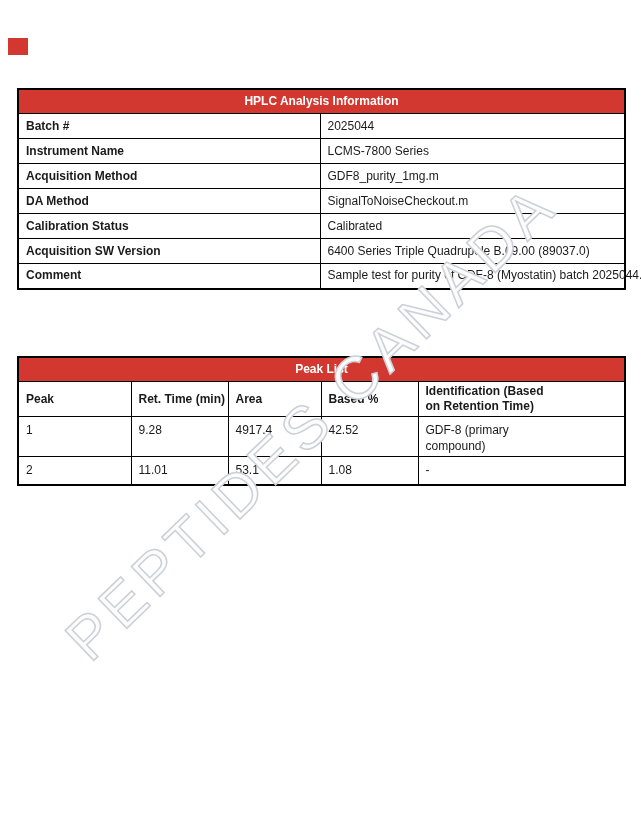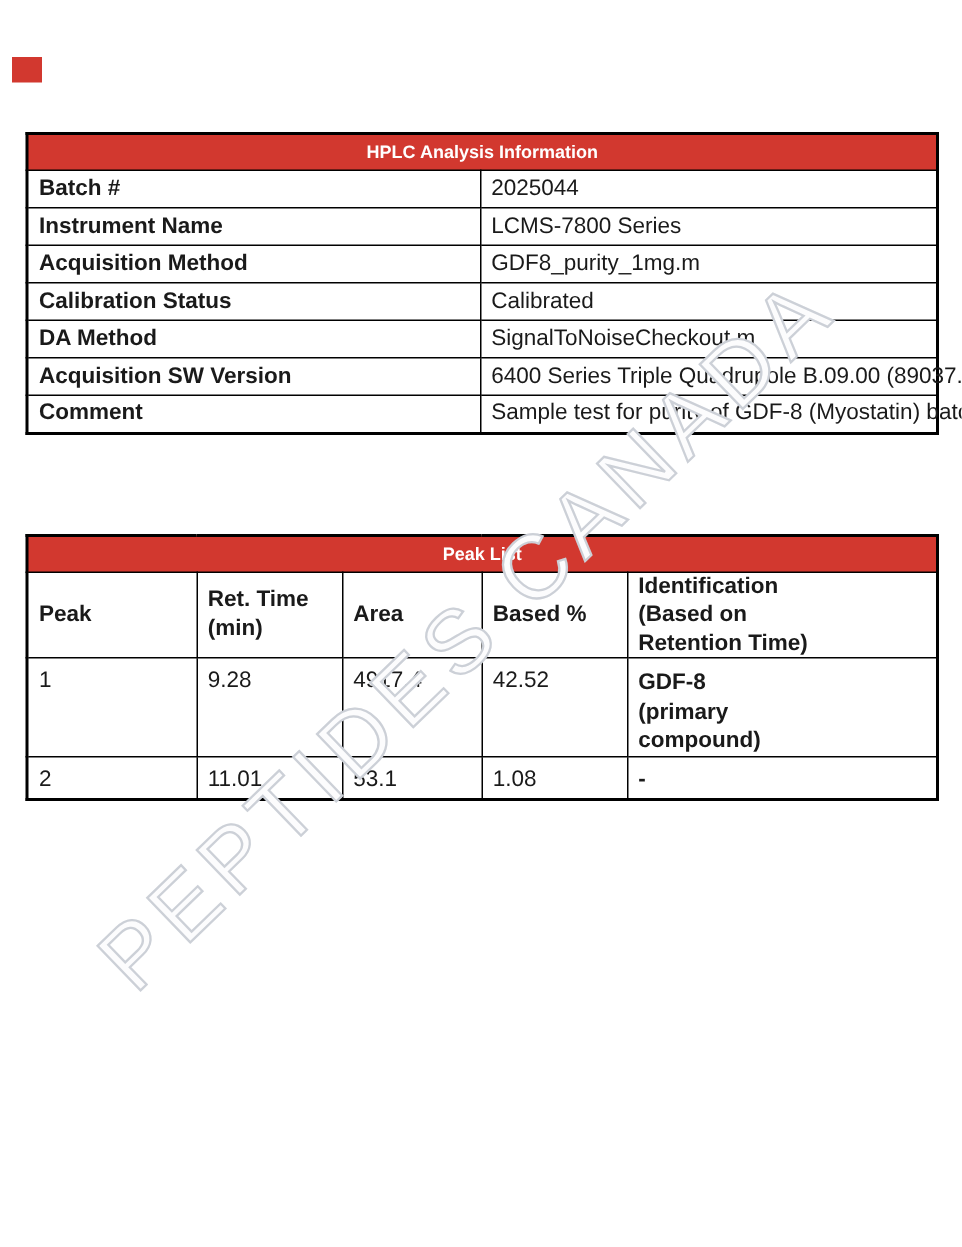--- a/index.html
+++ b/index.html
@@ -33,21 +33,21 @@
     table-layout: fixed;
     width: 607px;
     border: 2px solid #000000;
   }
   table.info-table { top: 88px; }
   table.peak-table { top: 356px; }
   .doc-table td, .doc-table th {
     border: 1px solid #000000;
     padding: 0 0 0 7px;
     vertical-align: middle;
-    font-size: 15px;
+    font-size: 12px;
     line-height: 1.25;
     text-align: left;
     overflow: visible;
   }
   .title-row td {
     background: #d2382f;
     color: #ffffff;
     font-weight: bold;
     font-size: 12px;
     text-align: center;
@@ -61,21 +61,21 @@
   .peak-header-row th { font-weight: bold; vertical-align: middle; }
   .peak-header-row th .wrap-narrow {
     display: inline-block;
     width: 130px;
     line-height: 1.25;
     vertical-align: middle;
   }
   .peak-row-1 { height: 40px; }
   .peak-row-2 { height: 28px; }
   .peak-row td { vertical-align: top; padding-top: 6px; }
-  .ident-cell { font-size: 9.5px; font-weight: bold; }
+  .ident-cell { font-size: 9.5px; }
   .ident-cell .wrap-ident {
     display: inline-block;
     width: 85px;
     line-height: 1.3;
   }
   .watermark {
     position: absolute;
     left: 311px;
     top: 422px;
     transform: translate(-50%, -50%) rotate(-44deg);
@@ -112,26 +112,26 @@
     </tr>
     <tr class="info-row">
       <td class="label-cell">Instrument Name</td>
       <td class="value-cell"><span>LCMS-7800 Series</span></td>
     </tr>
     <tr class="info-row">
       <td class="label-cell">Acquisition Method</td>
       <td class="value-cell"><span>GDF8_purity_1mg.m</span></td>
     </tr>
     <tr class="info-row">
+      <td class="label-cell">DA Method</td>
+      <td class="value-cell"><span>SignalToNoiseCheckout.m</span></td>
+    </tr>
+    <tr class="info-row">
       <td class="label-cell">Calibration Status</td>
       <td class="value-cell"><span>Calibrated</span></td>
-    </tr>
-    <tr class="info-row">
-      <td class="label-cell">DA Method</td>
-      <td class="value-cell"><span>SignalToNoiseCheckout.m</span></td>
     </tr>
     <tr class="info-row">
       <td class="label-cell">Acquisition SW Version</td>
       <td class="value-cell"><span>6400 Series Triple Quadrupole B.09.00 (89037.0)</span></td>
     </tr>
     <tr class="info-row">
       <td class="label-cell">Comment</td>
       <td class="value-cell"><span>Sample test for purity of GDF-8 (Myostatin) batch 2025044.</span></td>
     </tr>
   </tbody>

